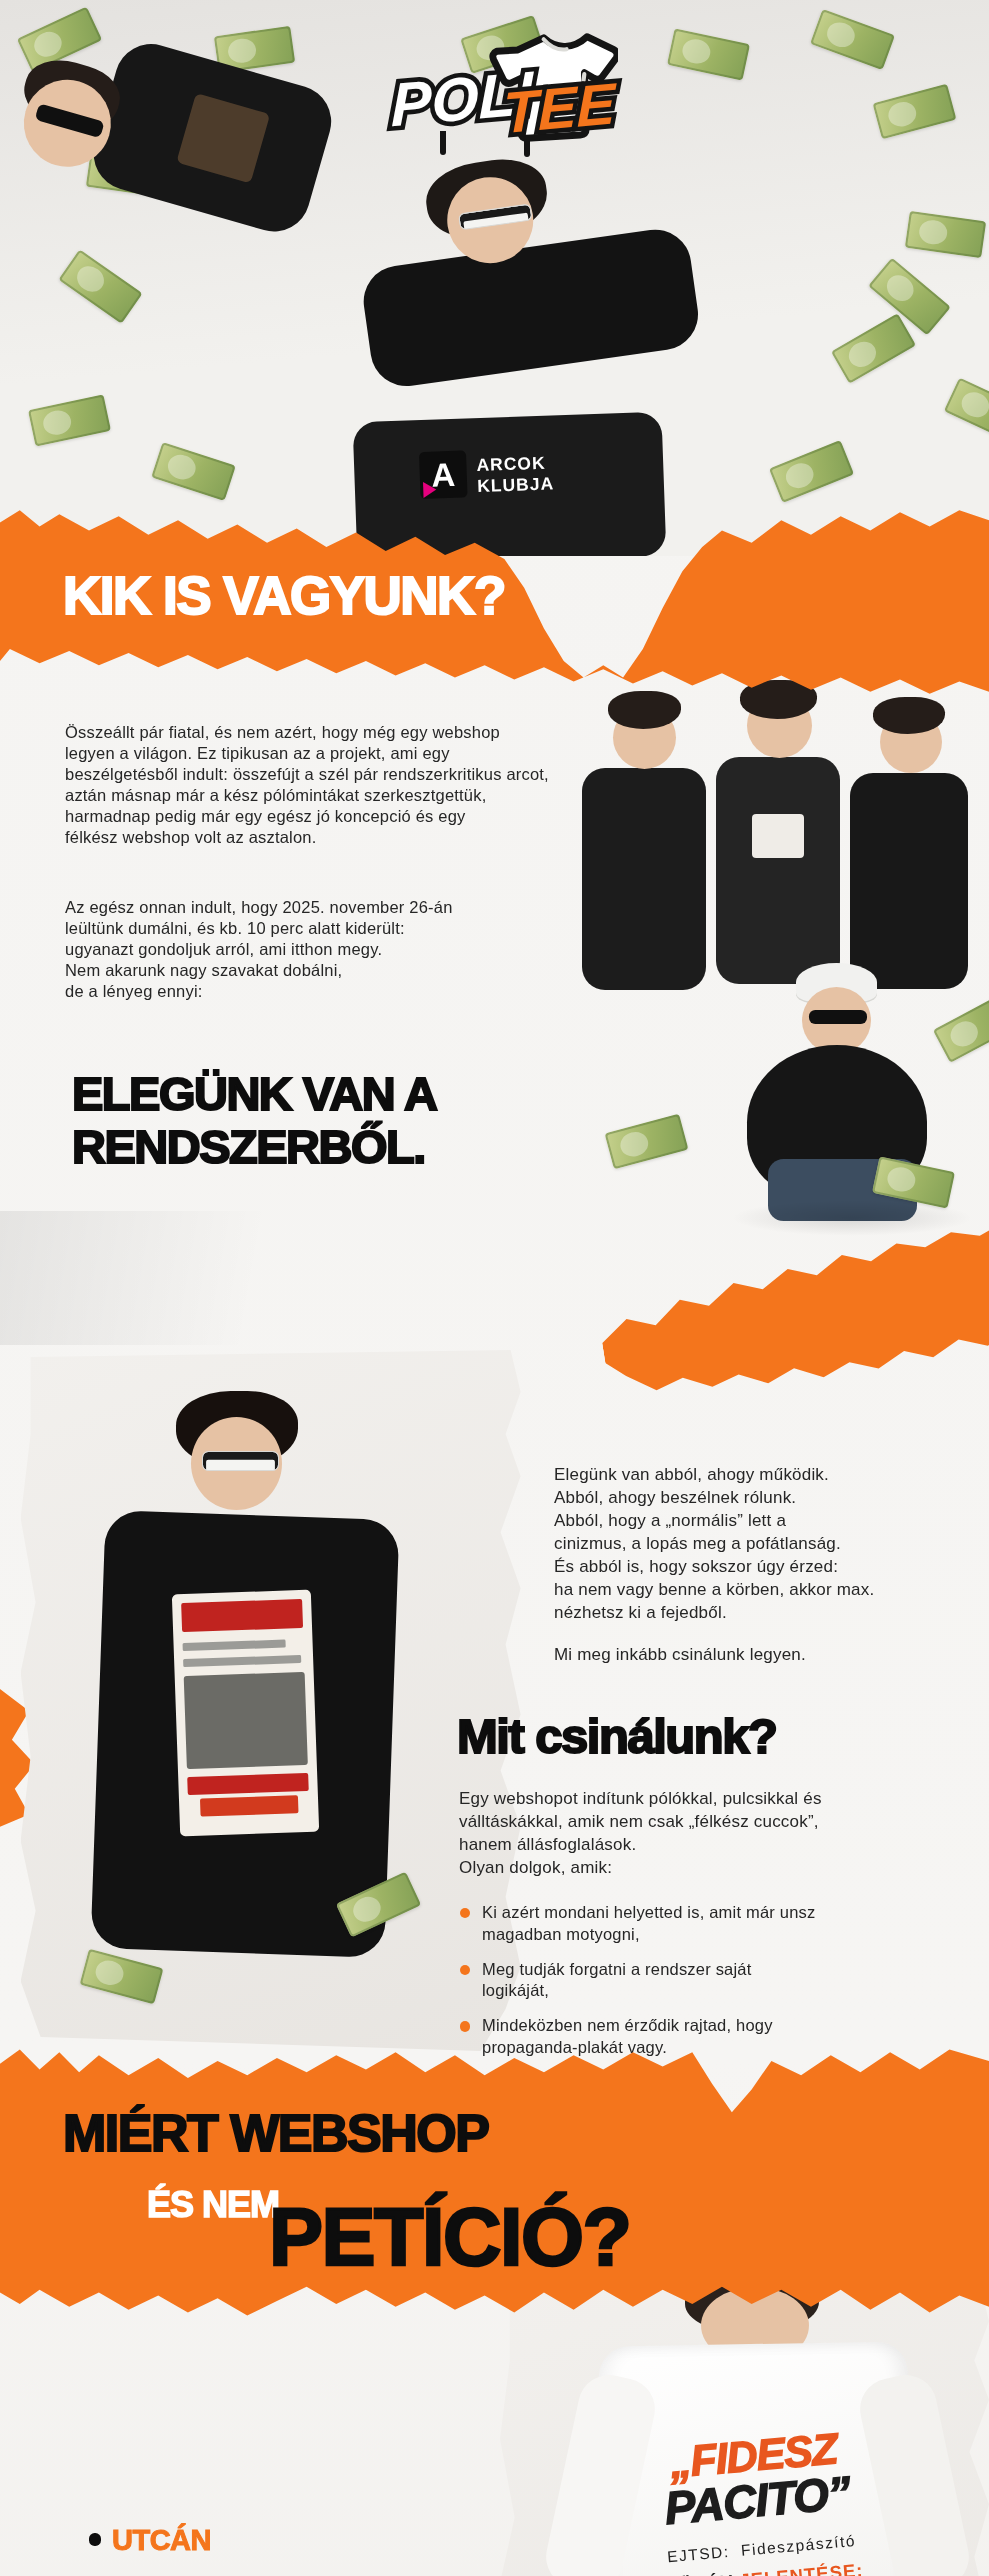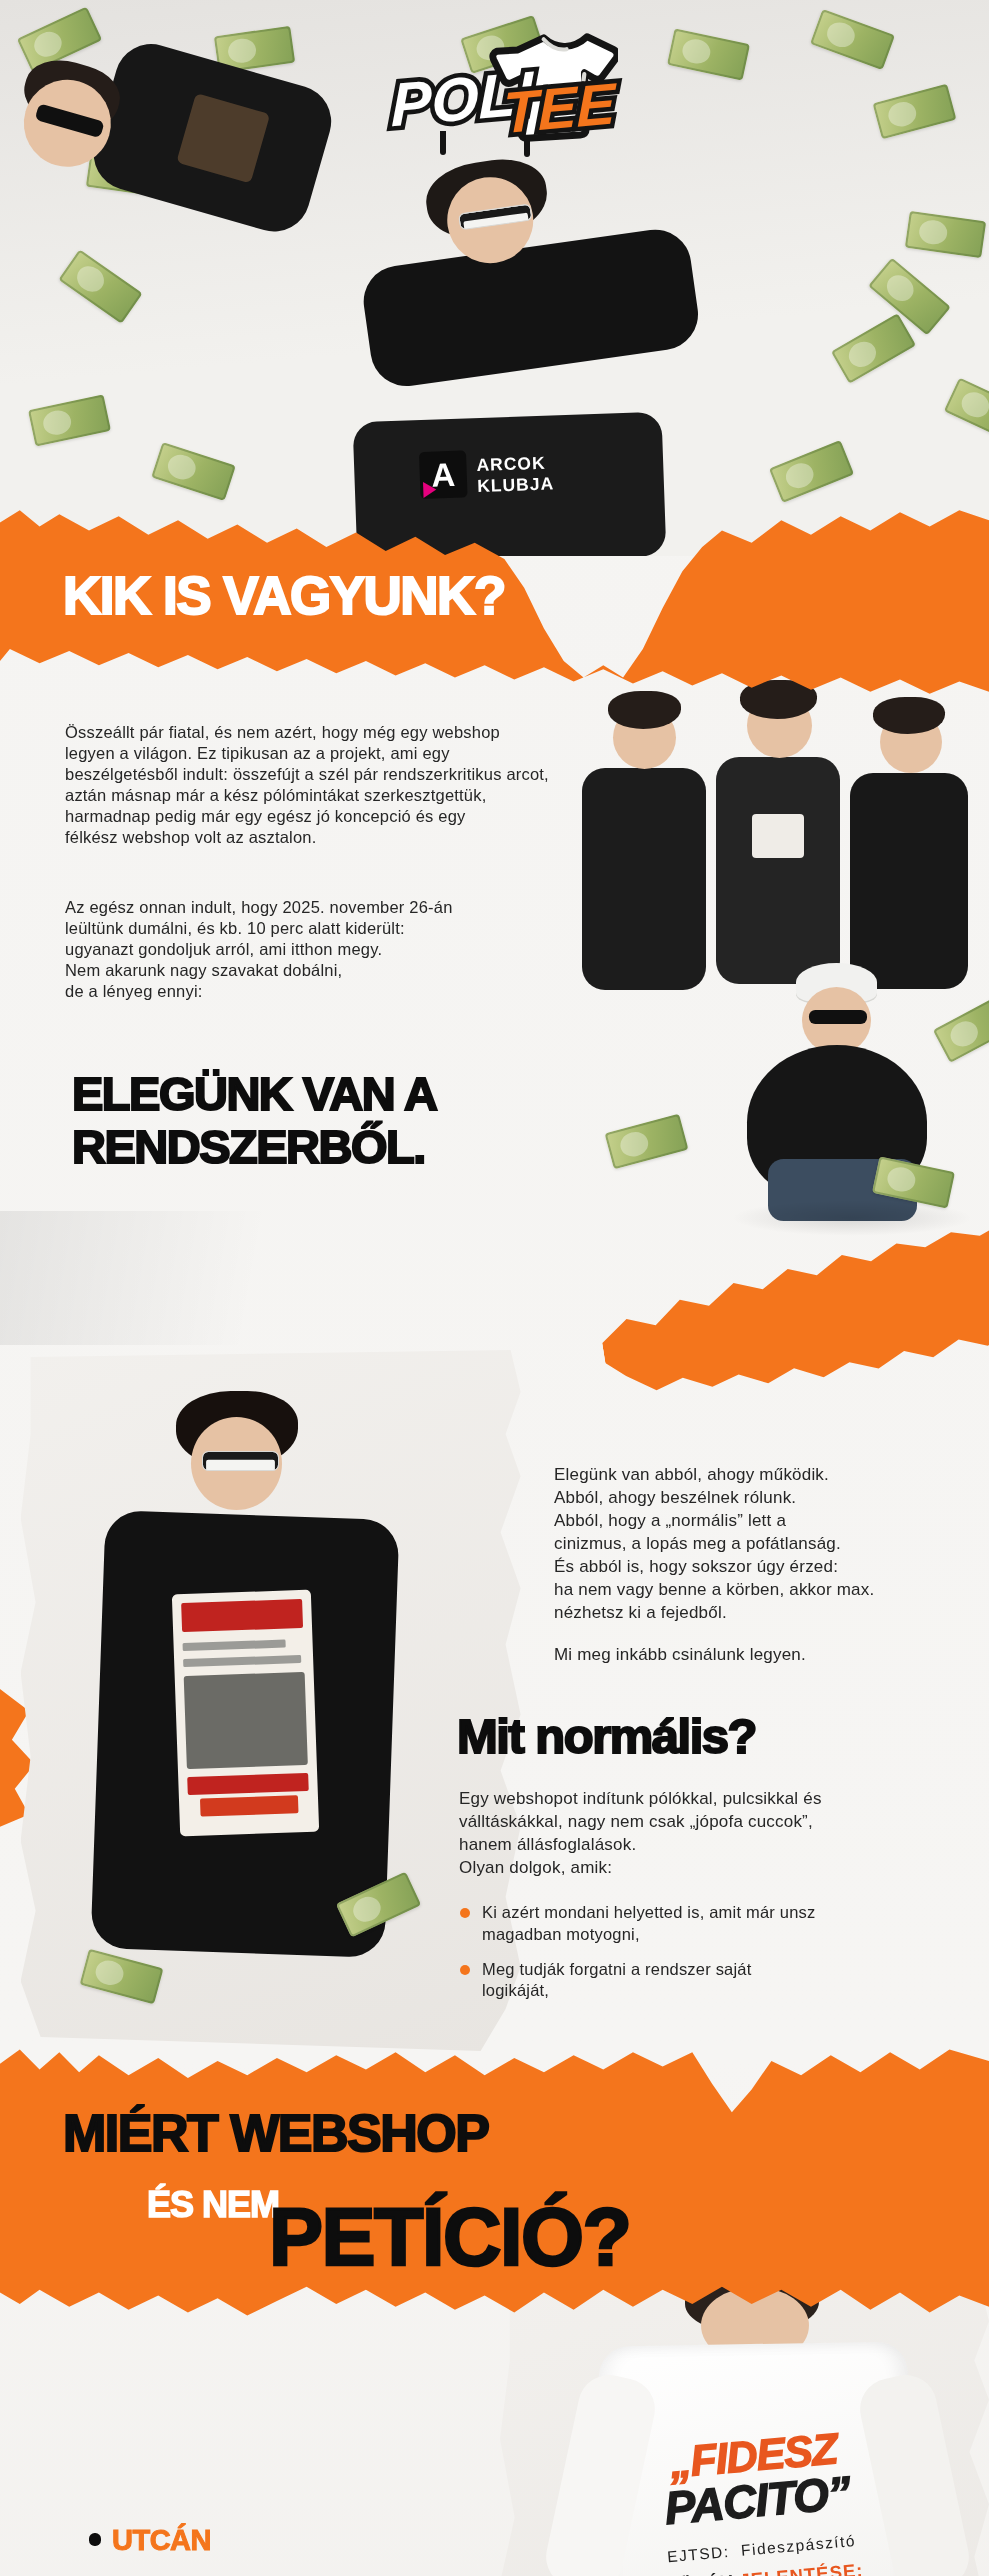--- a/index.html
+++ b/index.html
@@ -188,28 +188,29 @@
 
   <div class="abs lines body-md" style="left:554px;top:1463px;z-index:3">Elegünk van abból, ahogy működik.
 Abból, ahogy beszélnek rólunk.
 Abból, hogy a „normális” lett a
 cinizmus, a lopás meg a pofátlanság.
 És abból is, hogy sokszor úgy érzed:
 ha nem vagy benne a körben, akkor max.
 nézhetsz ki a fejedből.</div>
   <div class="abs body-md" style="left:554px;top:1643px;z-index:3">Mi meg inkább csinálunk legyen.</div>
 
-  <div class="abs heavier" style="left:457px;top:1708px;z-index:3;color:#0d0d0d;font-size:49px">Mit normális?</div>
+  <div class="abs heavier" style="left:457px;top:1708px;z-index:3;color:#0d0d0d;font-size:49px">Mit csinálunk?</div>
   <div class="abs lines body-md" style="left:459px;top:1787px;z-index:3">Egy webshopot indítunk pólókkal, pulcsikkal és
-válltáskákkal, nagy nem csak „jópofa cuccok”,
+válltáskákkal, amik nem csak „félkész cuccok”,
 hanem állásfoglalások.
 Olyan dolgok, amik:</div>
   <div class="abs" style="left:459px;top:1902px;z-index:3">
     <div class="dot-li">Ki azért mondani helyetted is, amit már unsz magadban motyogni,</div>
     <div class="dot-li">Meg tudják forgatni a rendszer saját logikáját,</div>
+    <div class="dot-li">Mindeközben nem érződik rajtad, hogy propaganda-plakát vagy.</div>
   </div>
 
   <div class="band abs" style="top:2038px;height:286px;
     clip-path:polygon(0 9%,2% 4%,4% 11%,6% 5%,8% 12%,10% 6%,13% 13%,16% 7%,19% 14%,22% 8%,25% 13%,28% 7%,31% 12%,34% 6%,37% 11%,40% 5%,43% 12%,46% 6%,49% 13%,52% 7%,55% 12%,58% 6%,61% 11%,64% 5%,67% 10%,70% 5%,72% 16%,74% 26%,76% 18%,78% 8%,81% 13%,84% 6%,87% 12%,90% 5%,93% 11%,96% 4%,100% 8%,100% 94%,97% 90%,94% 96%,91% 89%,88% 95%,85% 88%,82% 94%,79% 88%,76% 93%,73% 87%,70% 93%,67% 88%,64% 94%,61% 88%,58% 95%,55% 89%,52% 96%,49% 90%,46% 95%,43% 89%,40% 94%,37% 88%,34% 93%,31% 87%,28% 92%,25% 97%,22% 91%,19% 96%,16% 90%,13% 95%,10% 89%,7% 94%,4% 88%,2% 93%,0 89%)"></div>
   <div class="abs heavier" style="left:63px;top:2103px;z-index:5;color:#0d0d0d;font-size:52px">MIÉRT WEBSHOP</div>
   <div class="abs heavy" style="left:147px;top:2184px;z-index:5;color:#ffffff;font-size:36px;-webkit-text-stroke:1.5px currentColor">ÉS NEM</div>
   <div class="abs heavier" style="left:269px;top:2191px;z-index:5;color:#0d0d0d;font-size:81px;-webkit-text-stroke:2.6px currentColor">PETÍCIÓ?</div>
 
   <div class="abs" style="left:89px;top:2524px;z-index:3">
     <div class="big-li">UTCÁN</div>

